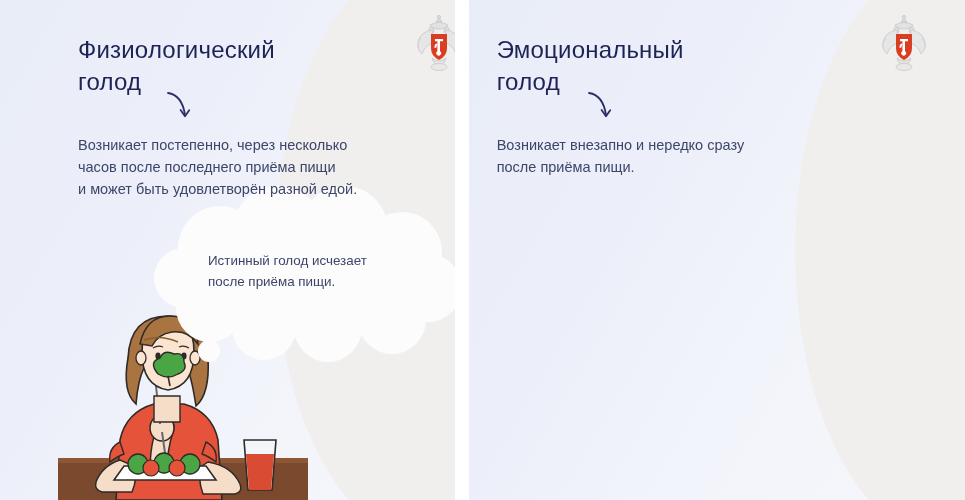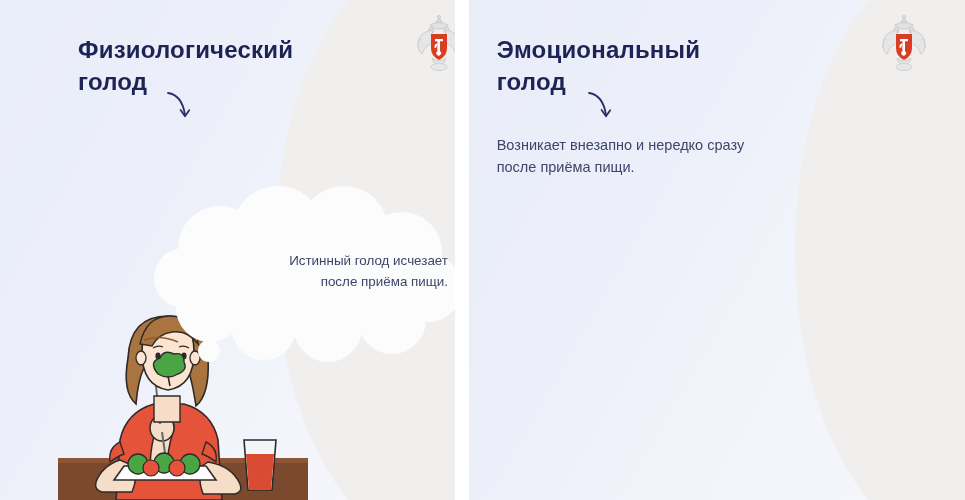--- a/index.html
+++ b/index.html
@@ -55,21 +55,21 @@
     z-index: 5;
   }
   .panel-left  .textblock { left: 78px; top: 34px; width: 370px; }
   .panel-right .textblock { left: 28px; top: 34px; width: 380px; }
 
   .heading {
     font-size: 24px;
     line-height: 32px;
     color: #1e2356;
     letter-spacing: 0.2px;
-    font-weight: 700;
+    font-weight: 400;
     white-space: pre-line;
   }
   .arrow {
     position: absolute;
     width: 34px; height: 38px;
   }
   .panel-left  .arrow { left: 86px; top: 53px; }
   .panel-right .arrow { left: 88px; top: 53px; }
 
   .body-text {
@@ -77,21 +77,20 @@
     font-size: 14.5px;
     line-height: 22px;
     color: #3d4569;
     white-space: pre-line;
   }
 
   
   .cloud {
     position: absolute;
     z-index: 4;
-    text-align: right;
   }
   .cloud svg { display: block; overflow: visible; }
   .cloud-text {
     position: absolute;
     font-size: 13.4px;
     line-height: 21px;
     color: #3d4569;
     white-space: pre-line;
   }
   .cloud-left  { left: 160px; top: 196px; width: 300px; height: 160px; }
@@ -150,20 +149,23 @@
 
     <div class="textblock">
       <h1 class="heading">Физиологический
 голод</h1>
       <div class="arrow">
         <svg viewBox="0 0 34 38" width="34" height="38">
           <path d="M4 6 q14 2 17 22" fill="none" stroke="#2b2f66" stroke-width="1.8" stroke-linecap="round"></path>
           <path d="M16.6 23 l4.4 6.2 l4.2 -6" fill="none" stroke="#2b2f66" stroke-width="1.8" stroke-linecap="round" stroke-linejoin="round"></path>
         </svg>
       </div>
+      <p class="body-text">Возникает постепенно, через несколько
+часов после последнего приёма пищи
+и может быть удовлетворён разной едой.</p>
     </div>
 
     <div class="cloud cloud-left">
       <svg viewBox="0 0 300 160" width="300" height="160">
         <g fill="#fcfcfd">
           <ellipse cx="150" cy="80" rx="138" ry="62"></ellipse>
           <circle cx="60" cy="52" r="42"></circle>
           <circle cx="118" cy="36" r="46"></circle>
           <circle cx="184" cy="34" r="44"></circle>
           <circle cx="242" cy="56" r="40"></circle>

